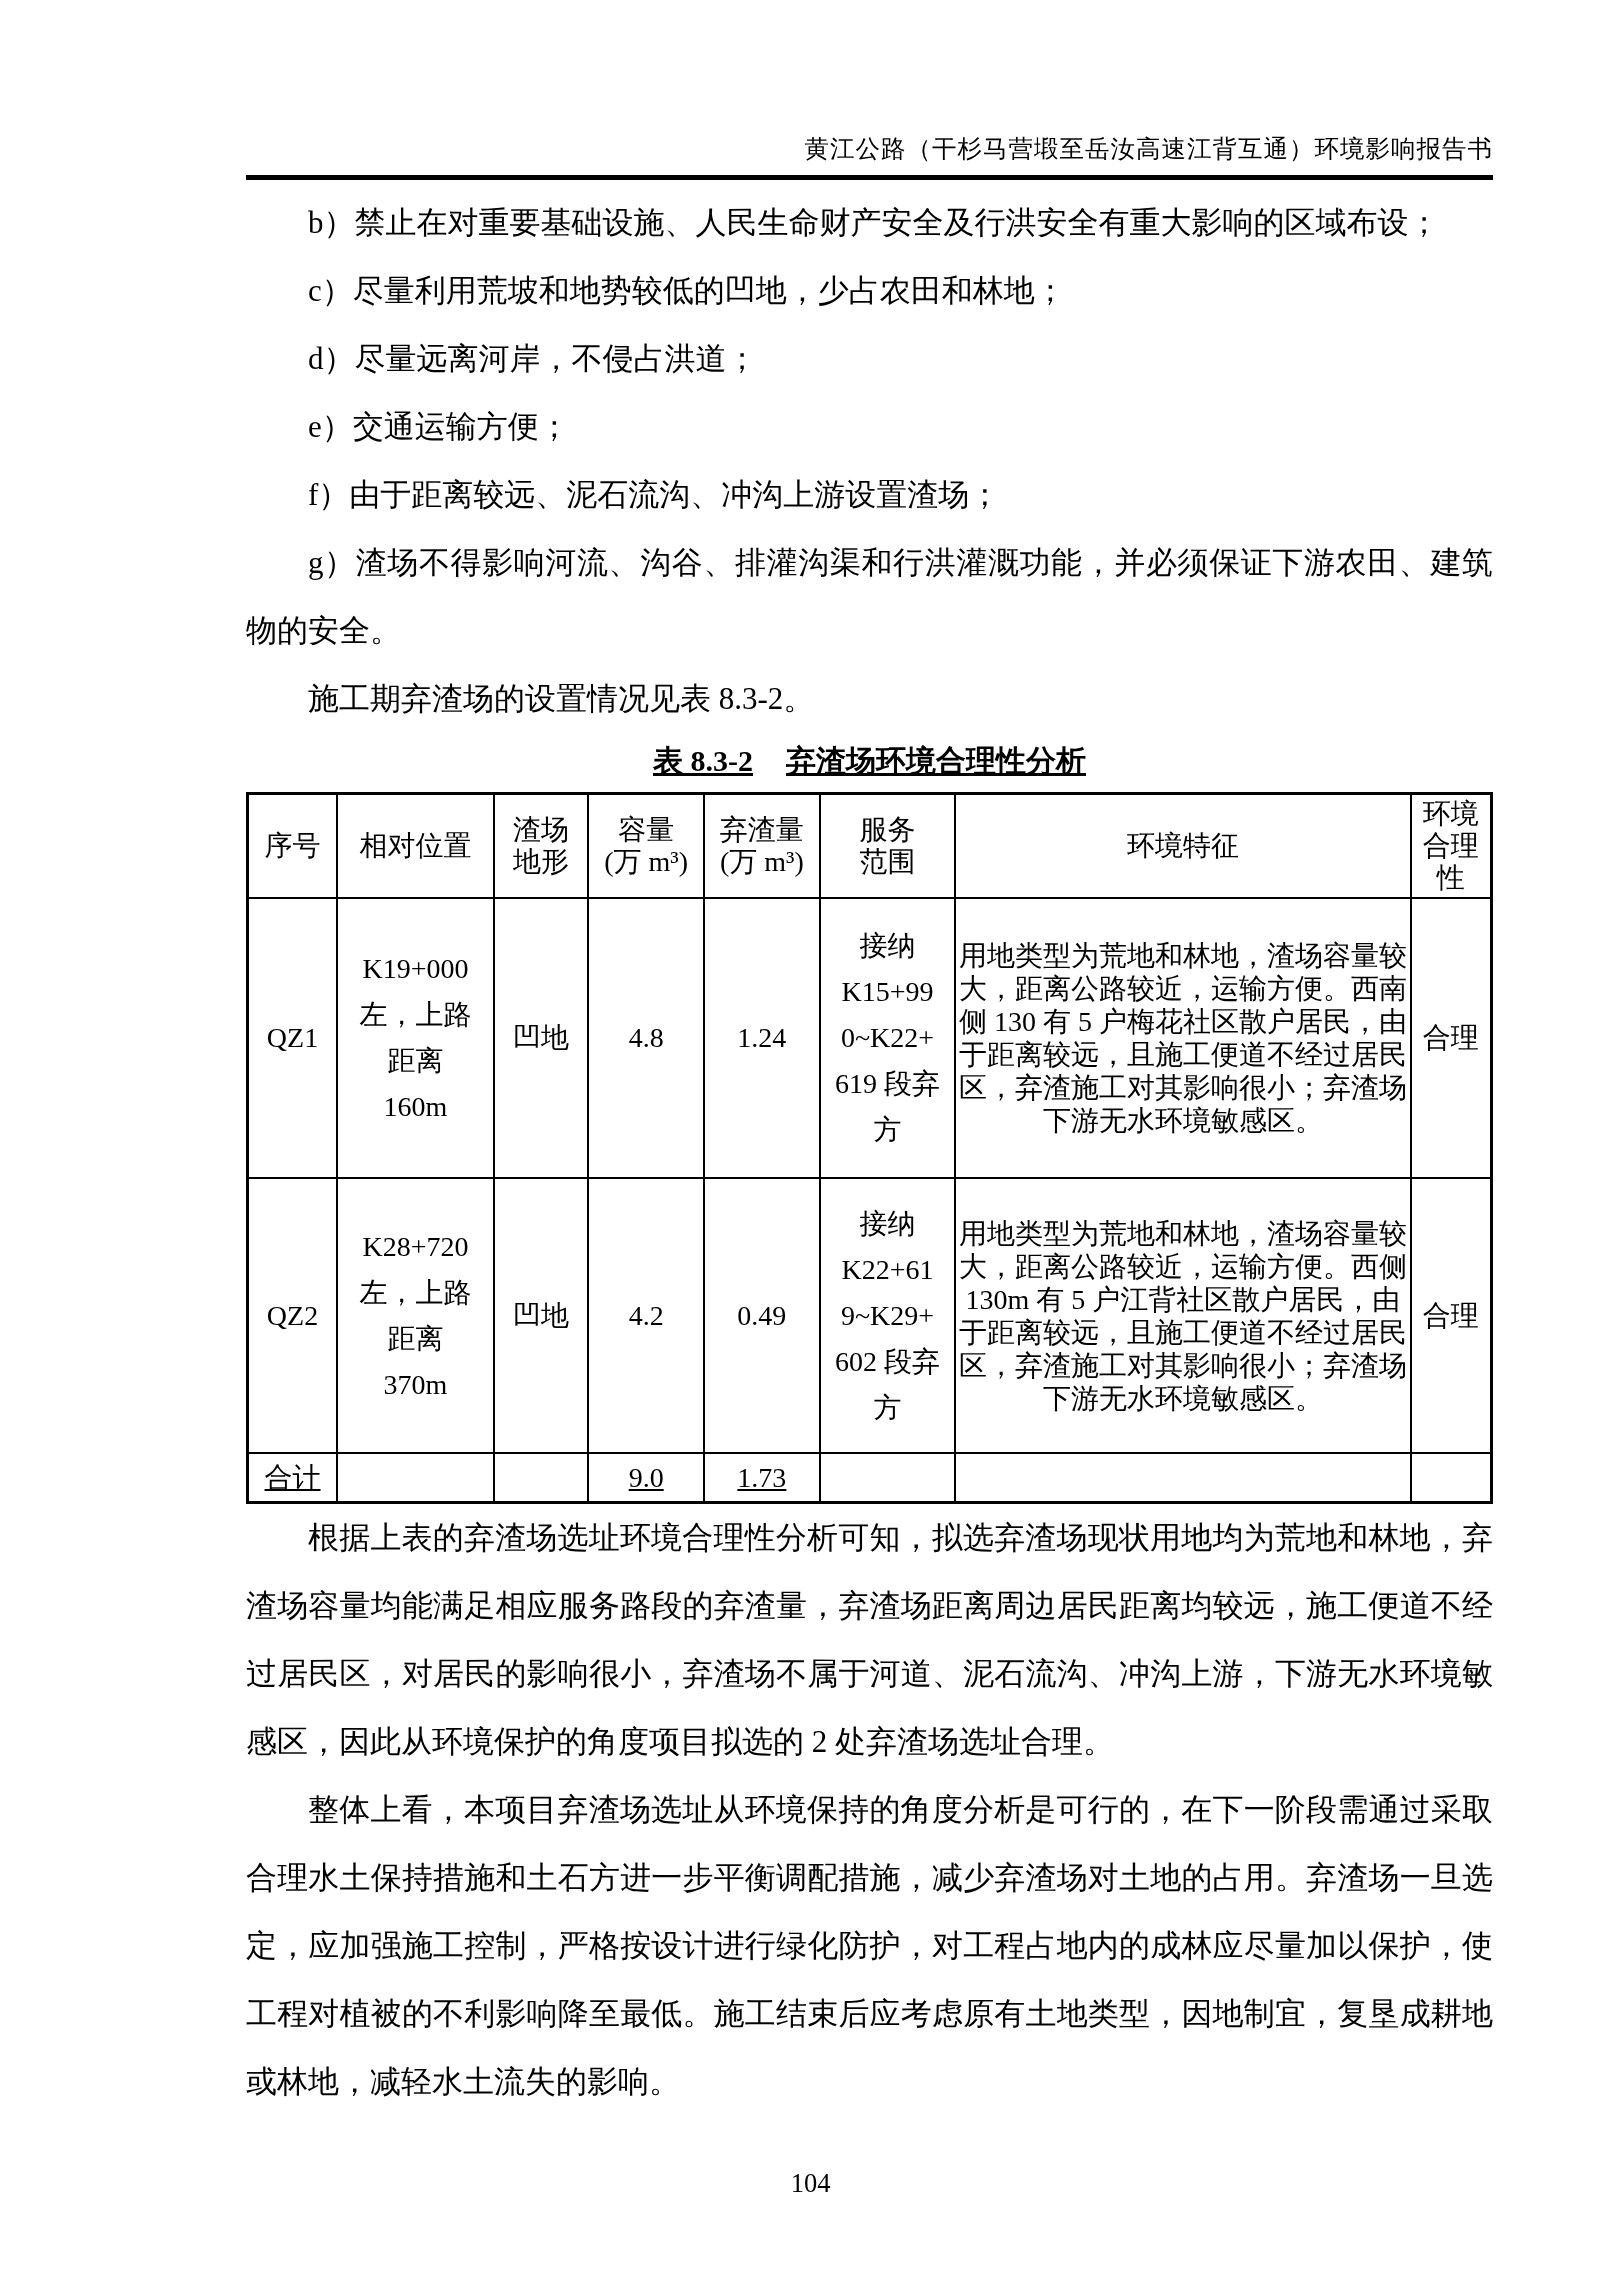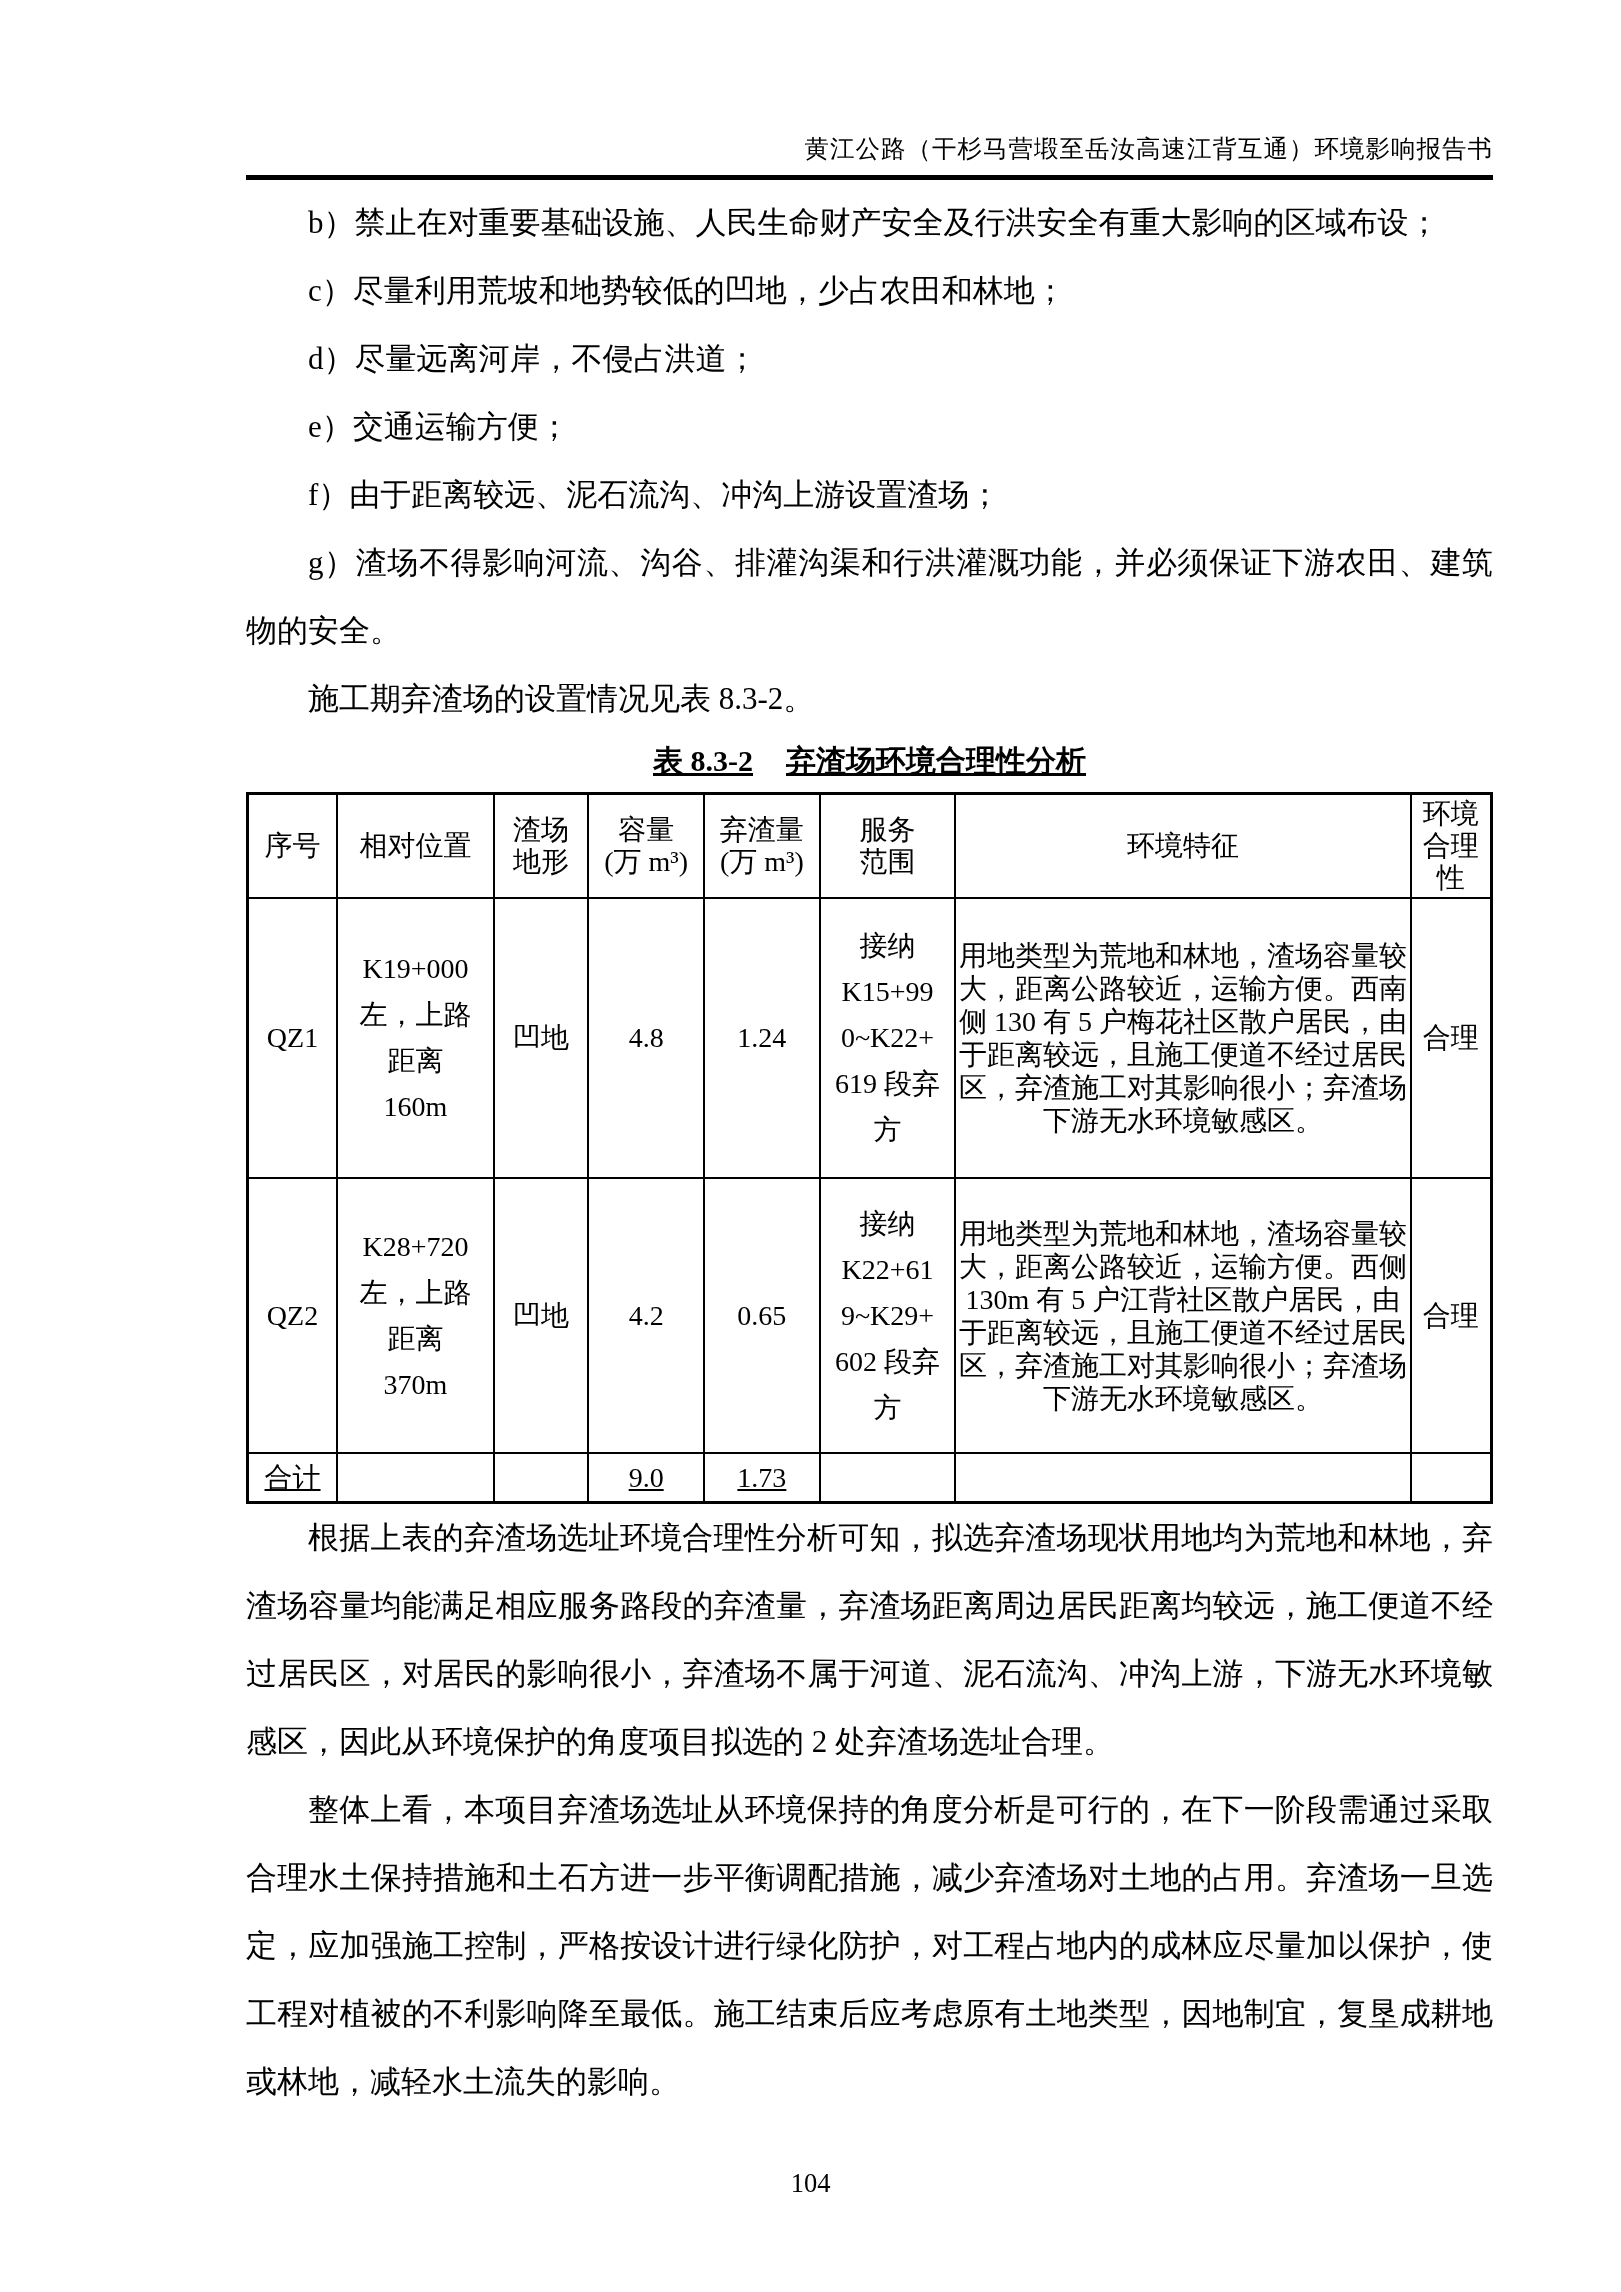--- a/index.html
+++ b/index.html
@@ -167,21 +167,21 @@
             <td class="plain">合理</td>
           </tr>
           <tr class="row-qz2">
             <td class="plain">QZ2</td>
             <td class="pre">K28+720
 左，上路
 距离
 370m</td>
             <td class="plain">凹地</td>
             <td class="plain">4.2</td>
-            <td class="plain">0.65</td>
+            <td class="plain">0.49</td>
             <td class="pre">接纳
 K22+61
 9~K29+
 602 段弃
 方</td>
             <td class="feature">用地类型为荒地和林地，渣场容量较大，距离公路较近，运输方便。西侧 130m 有 5 户江背社区散户居民，由于距离较远，且施工便道不经过居民区，弃渣施工对其影响很小；弃渣场下游无水环境敏感区。</td>
             <td class="plain">合理</td>
           </tr>
           <tr class="total-row">
             <td>合计</td>

